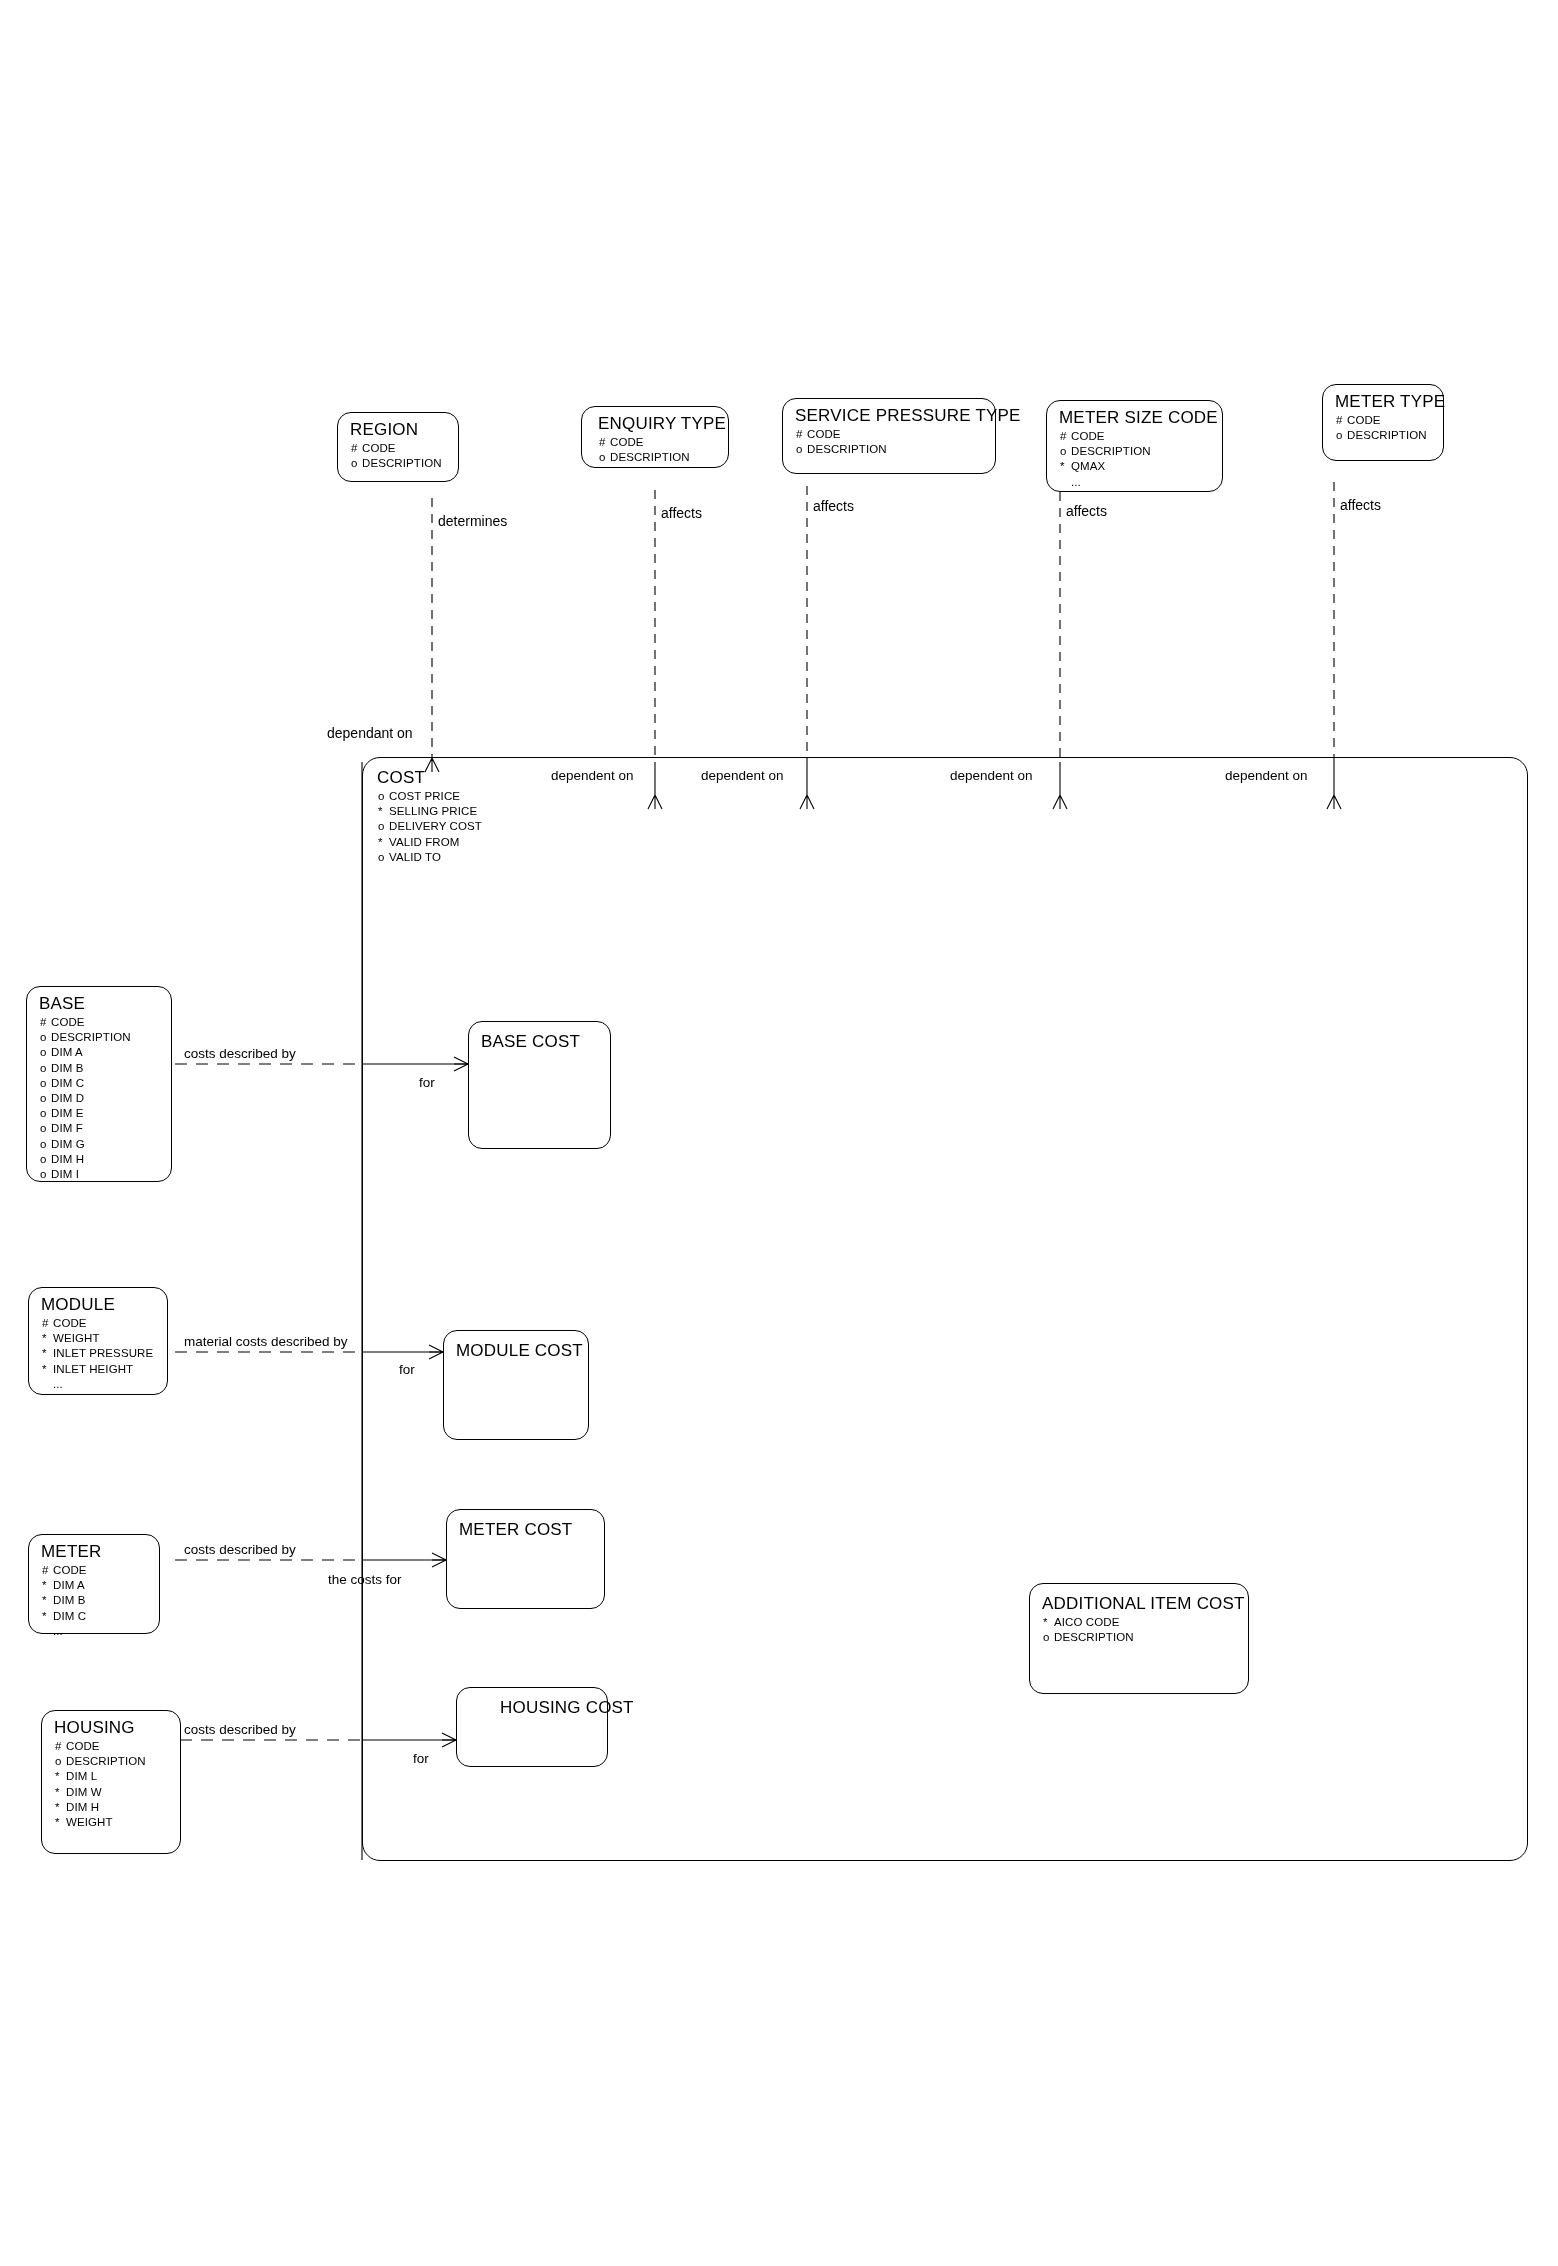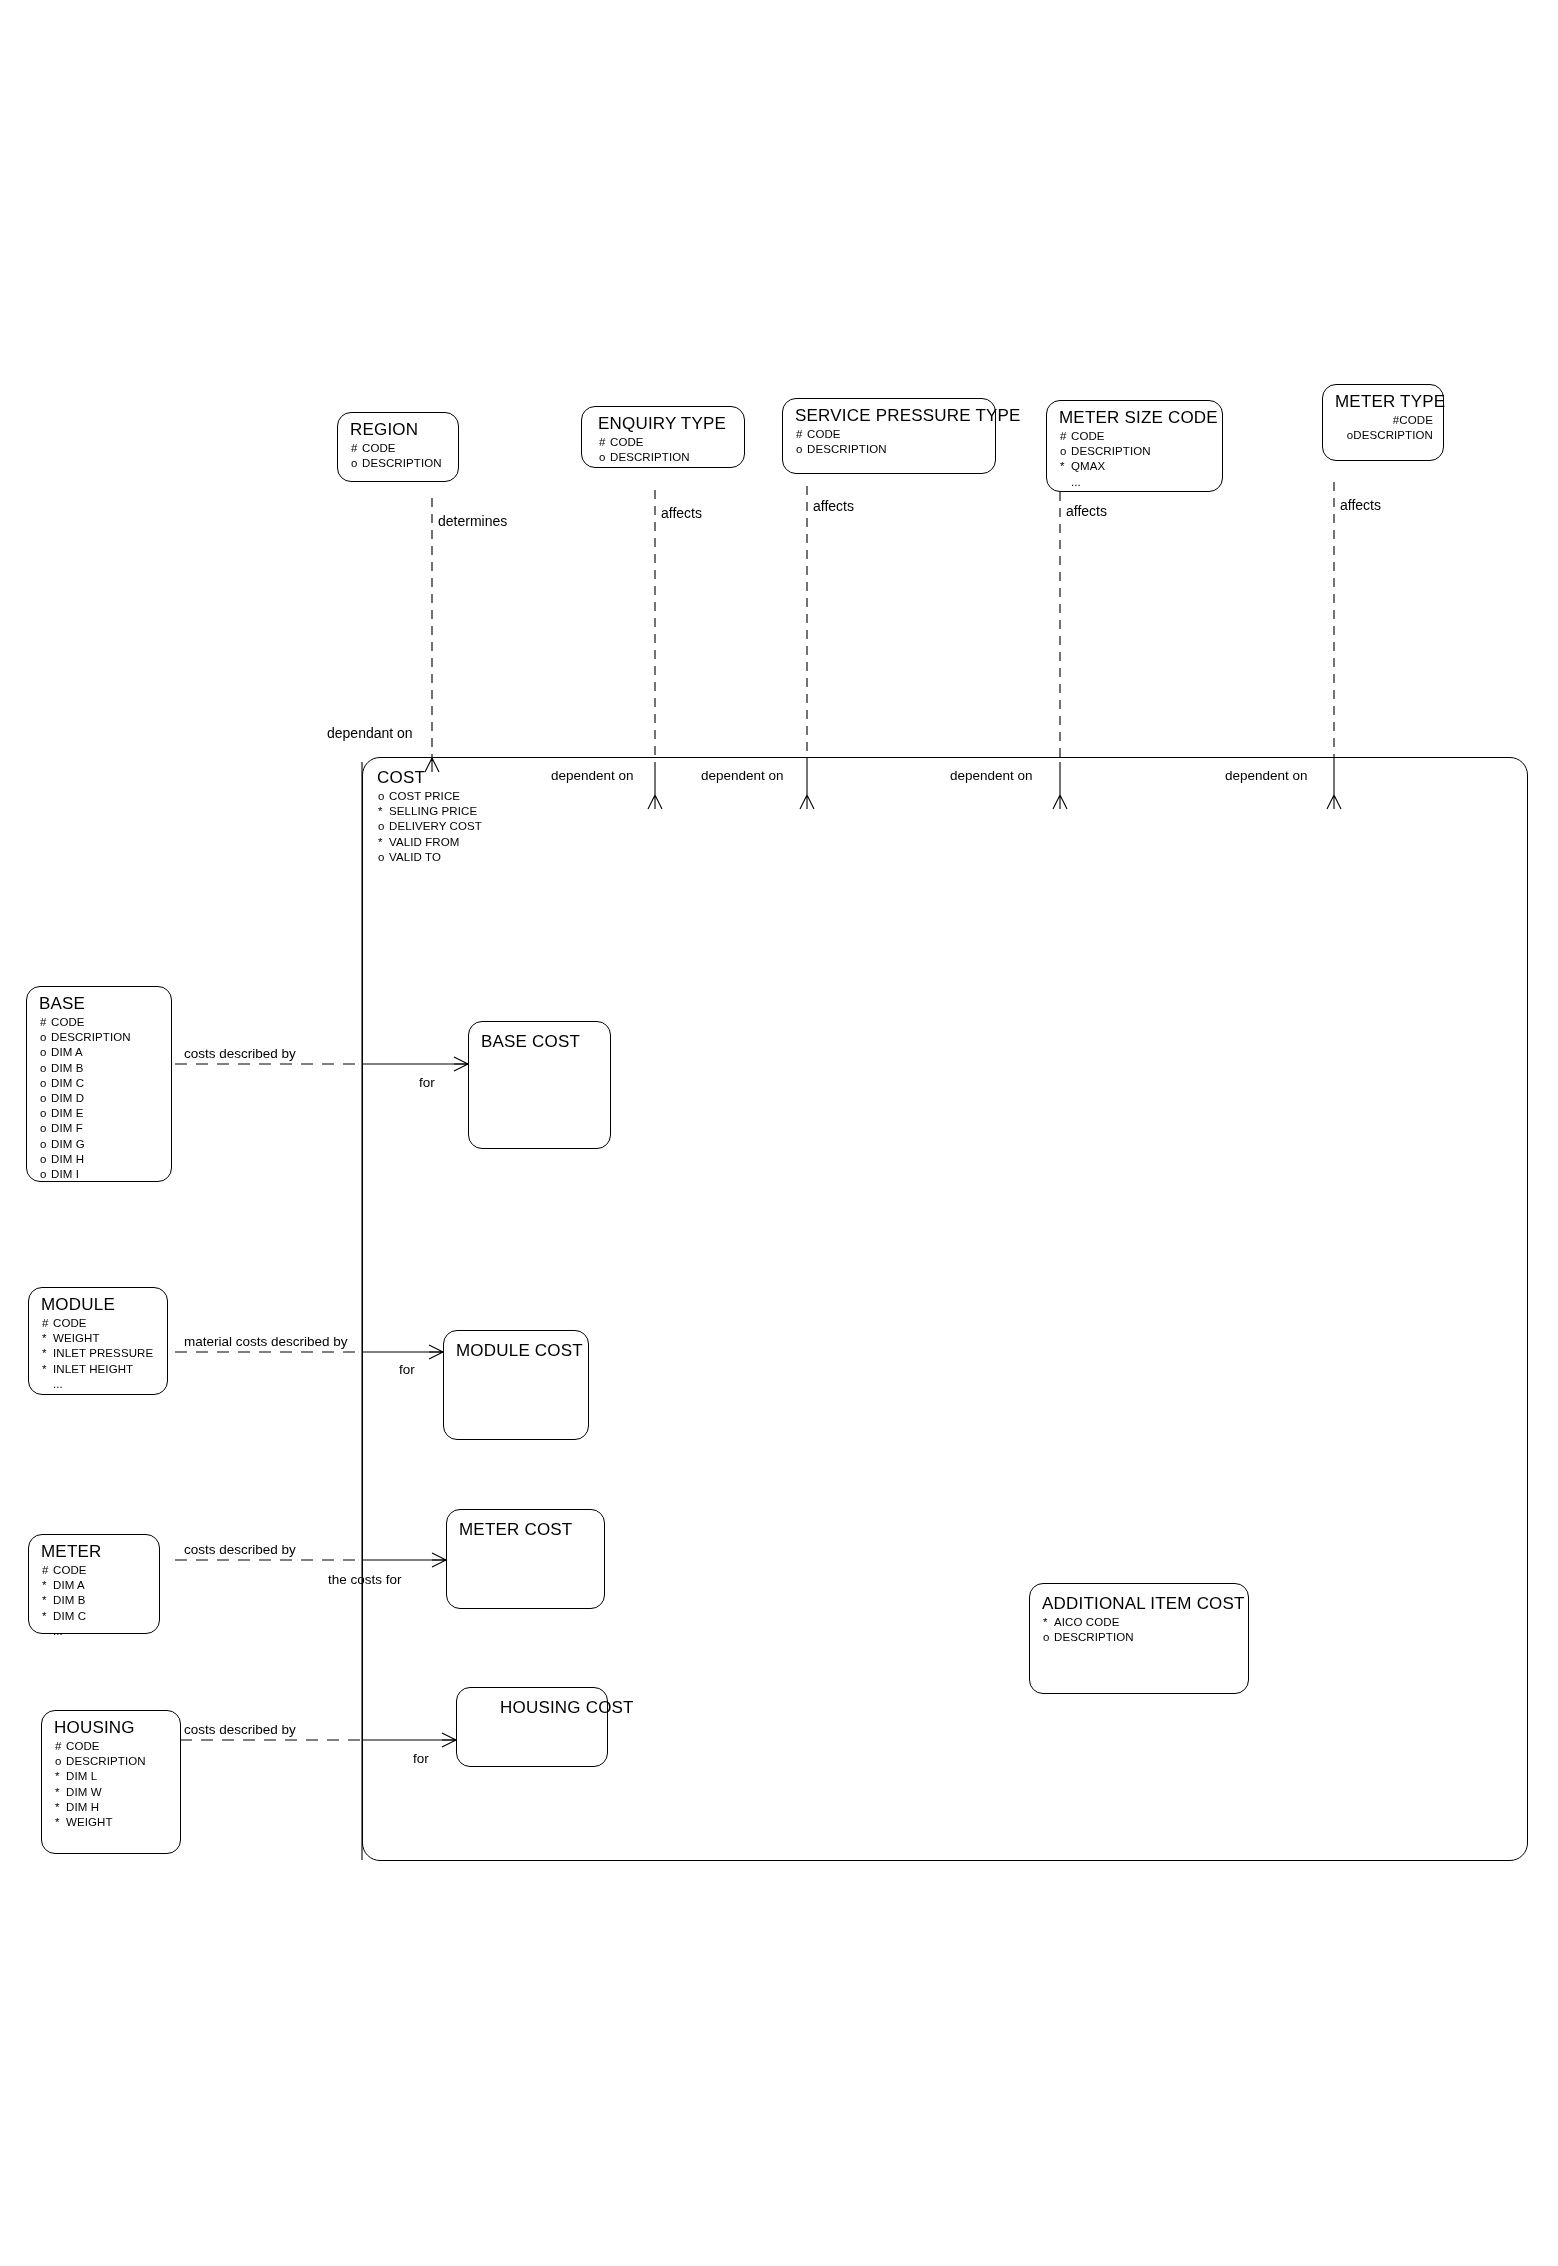--- a/index.html
+++ b/index.html
@@ -117,21 +117,21 @@
     <div class="attr-list">
       <div class="attr">
         <span class="mark">#</span><span>CODE</span>
       </div>
       <div class="attr">
         <span class="mark">o</span><span>DESCRIPTION</span>
       </div>
     </div>
   </div>
 
-  <div class="entity" style="left:581px; top:406px; width:164px; height:62px;padding-left:16px;">
+  <div class="entity" style="left:581px; top:406px; width:148px; height:62px;padding-left:16px;">
     <div class="ent-title">ENQUIRY TYPE</div>
     <div class="attr-list">
       <div class="attr">
         <span class="mark">#</span><span>CODE</span>
       </div>
       <div class="attr">
         <span class="mark">o</span><span>DESCRIPTION</span>
       </div>
     </div>
   </div>
@@ -159,21 +159,21 @@
       </div>
       <div class="attr">
         <span class="mark">*</span><span>QMAX</span>
       </div>
       <div class="attr">
         <span class="mark"></span><span>...</span>
       </div>
     </div>
   </div>
 
-  <div class="entity" style="left:1322px; top:384px; width:122px; height:77px;text-align:right;">
+  <div class="entity" style="left:1322px; top:384px; width:122px; height:77px;">
     <div class="ent-title">METER TYPE</div>
     <div class="attr-list">
       <div class="attr">
         <span class="mark">#</span><span>CODE</span>
       </div>
       <div class="attr">
         <span class="mark">o</span><span>DESCRIPTION</span>
       </div>
     </div>
   </div>

